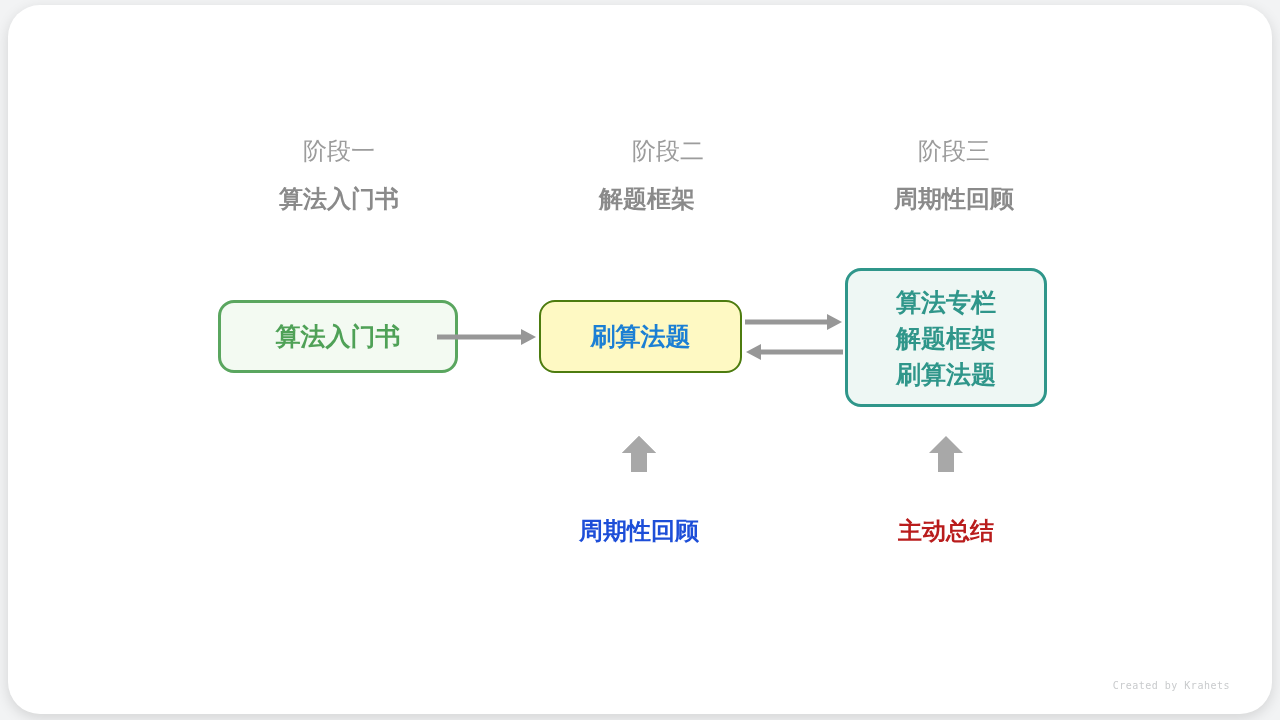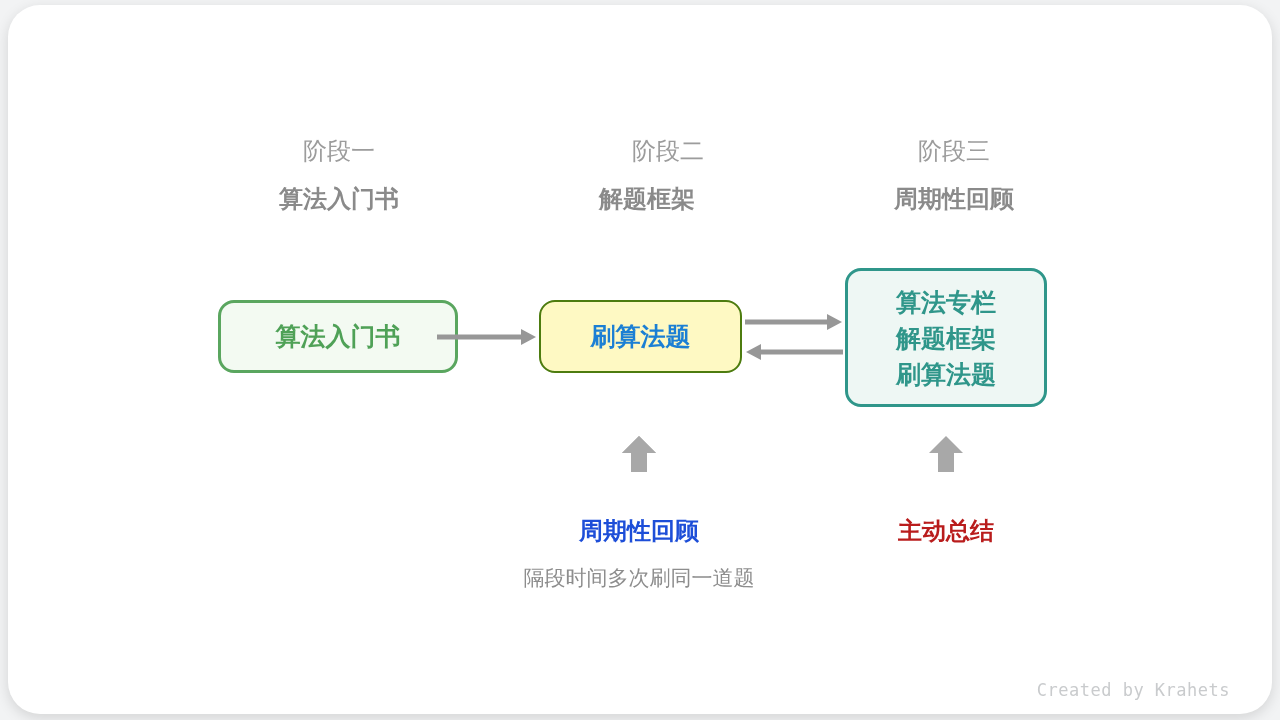--- a/index.html
+++ b/index.html
@@ -88,21 +88,21 @@
     line-height: 27px;
     color: #8d8d8d;
     top: 559px;
   }
 
   .credit {
     position: absolute;
     right: 42px;
     top: 675px;
     font-family: "DejaVu Sans Mono", monospace;
-    font-size: 17px;
+    font-size: 10px;
     letter-spacing: 0.5px;
     color: #c9cbcd;
   }
 
   svg.overlay {
     position: absolute;
     left: 0;
     top: 0;
     pointer-events: none;
   }
@@ -155,21 +155,20 @@
 
       <polygon points="631,431 648,448 639,448 639,467 623,467 623,448 614,448" fill="#a8a8a8"></polygon>
 
       <polygon points="614,448 631,431 648,448 639,448 639,467 623,467 623,448" fill="#a8a8a8"></polygon>
 
       <polygon points="921,448 938,431 955,448 946,448 946,467 930,467 930,448" fill="#a8a8a8"></polygon>
     </svg>
 
     <div class="abs annotation-title blue" style="left:471px">周期性回顾</div>
     <div class="abs annotation-desc" style="left:451px">
-      <div>隔段时间多次刷同一道题</div>
     </div>
 
     <div class="abs annotation-title teal" style="left:778px">主动总结</div>
 
     <div class="credit">Created by Krahets</div>
 
   </div>
 </div>
 
 </body></html>

